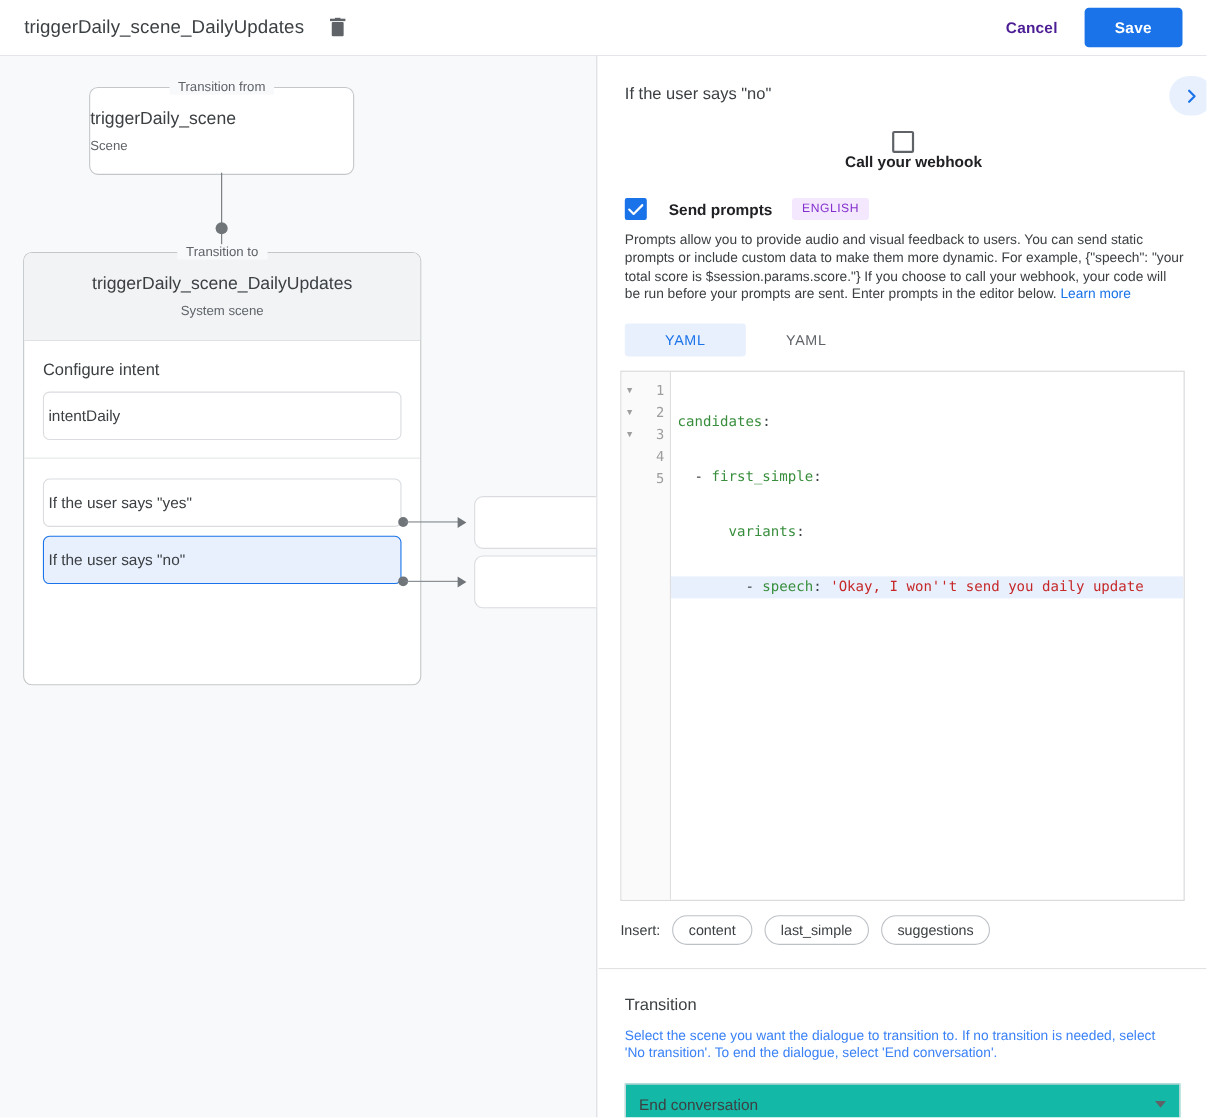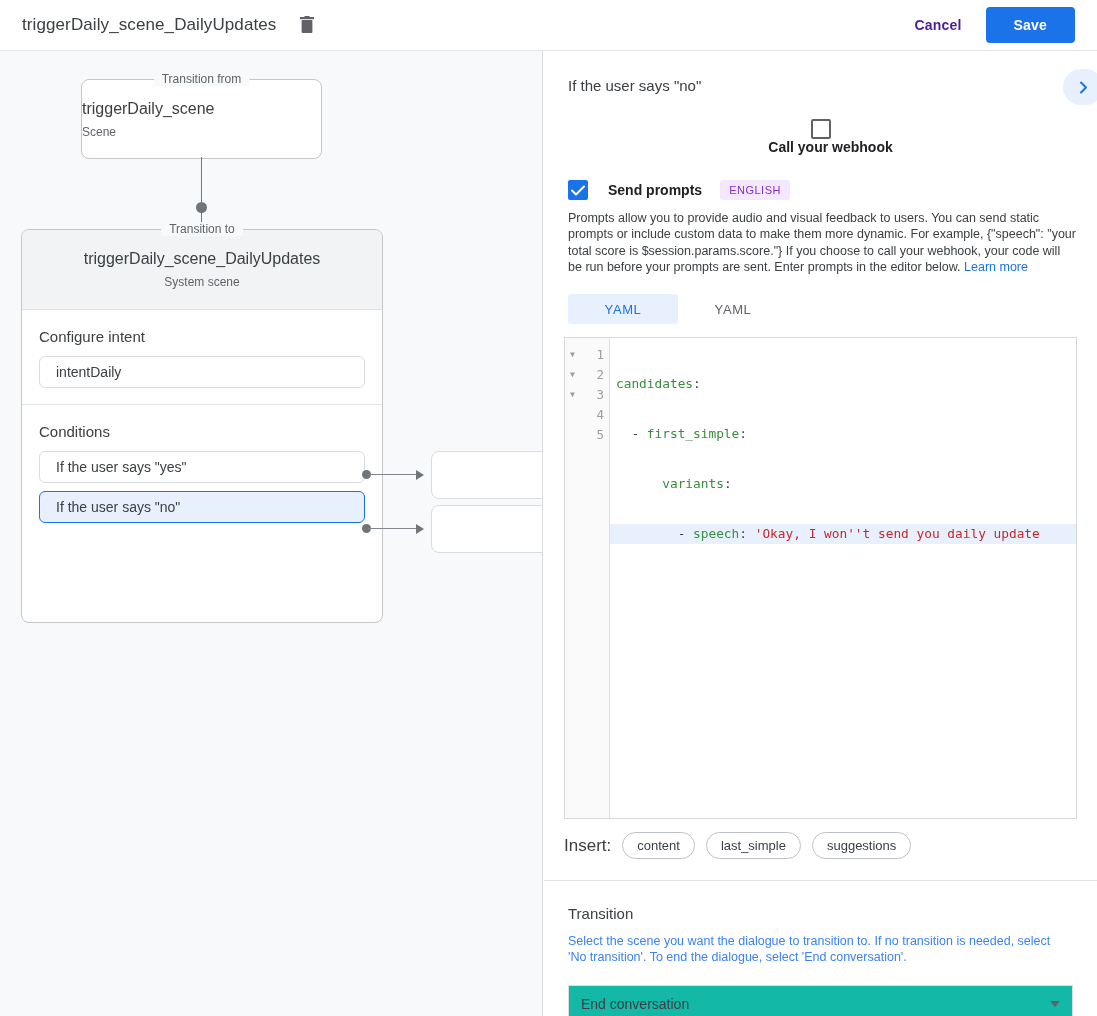--- a/index.html
+++ b/index.html
@@ -83,21 +83,21 @@
   .node-to-head {
     height: 80px; background: #f1f3f4; border-radius: 7px 7px 0 0;
     border-bottom: 1px solid #dfe1e3;
     display: flex; flex-direction: column; align-items: center; justify-content: center;
   }
   .section { padding: 18px 17px 0 17px; }
   .section.divided { border-top: 1px solid #e3e5e7; margin-top: 16px; }
   .section-title { font-size: 15px; color: #3c4043; margin-bottom: 11px; }
   .pill-box {
     border: 1px solid #dadce0; border-radius: 6px; background: #fff;
-    height: 32px; display: flex; align-items: center; padding-left: 16px;
+    height: 44px; display: flex; align-items: center; padding-left: 4px;
     font-size: 14px; color: #3c4043; margin-bottom: 8px;
   }
   .pill-box.selected { border: 1px solid #1a73e8; background: #e8f0fe; }
 
   
   .cdot { position: absolute; width: 9px; height: 9px; border-radius: 50%; background: #70757a; }
   .cline { position: absolute; height: 1px; background: #80868b; }
   .carrow {
     position: absolute; width: 0; height: 0;
     border-top: 5px solid transparent; border-bottom: 5px solid transparent;
@@ -169,21 +169,21 @@
     flex: 1; padding-top: 6px; font-family: "DejaVu Sans Mono", monospace;
     font-size: 12.8px; white-space: pre; overflow: hidden;
   }
   .cl { height: 20px; line-height: 20px; padding-left: 6px; }
   .cl.hl { background: #e8f0fe; }
   .k { color: #388e3c; }
   .p { color: #3c4043; }
   .s { color: #c62828; text-align: right; }
 
   .insert-row { display: flex; align-items: center; margin: 13px 0 0 566px; }
-  .insert-label { font-size: 17px; color: #3c4043; }
+  .insert-label { font-size: 13px; color: #3c4043; }
   .chip {
     margin-left: 11px; border: 1px solid #bdc1c6; border-radius: 14px;
     height: 27px; padding: 0 14px; display: flex; align-items: center;
     font-size: 13px; color: #3c4043; cursor: pointer; background: #fff;
   }
 
   .panel-divider { margin-top: 21px; height: 1px; background: #e0e2e4; width: 553px; }
 
   .transition-sec { padding: 24px 24px 0 24px; }
   .t-title { font-size: 15px; color: #3c4043; }
@@ -232,21 +232,20 @@
         <span class="node-title">triggerDaily_scene_DailyUpdates</span>
         <span class="node-sub">System scene</span>
       </div>
 
       <div class="section">
         <div class="section-title">Configure intent</div>
         <div class="pill-box">intentDaily</div>
       </div>
 
       <div class="section divided">
-        <div class="section-title">Conditions</div>
         <div class="pill-box">If the user says "yes"</div>
         <div class="pill-box selected">If the user says "no"</div>
       </div>
     </div>
 
     <div class="cdot" style="left:362px; top:419px;"></div>
     <div class="cline" style="left:368px; top:423px; width:50px;"></div>
     <div class="carrow" style="left:416px; top:419px;"></div>
     <div class="ghost-node" style="left:431px; top:400px; width:160px;"></div>
 

